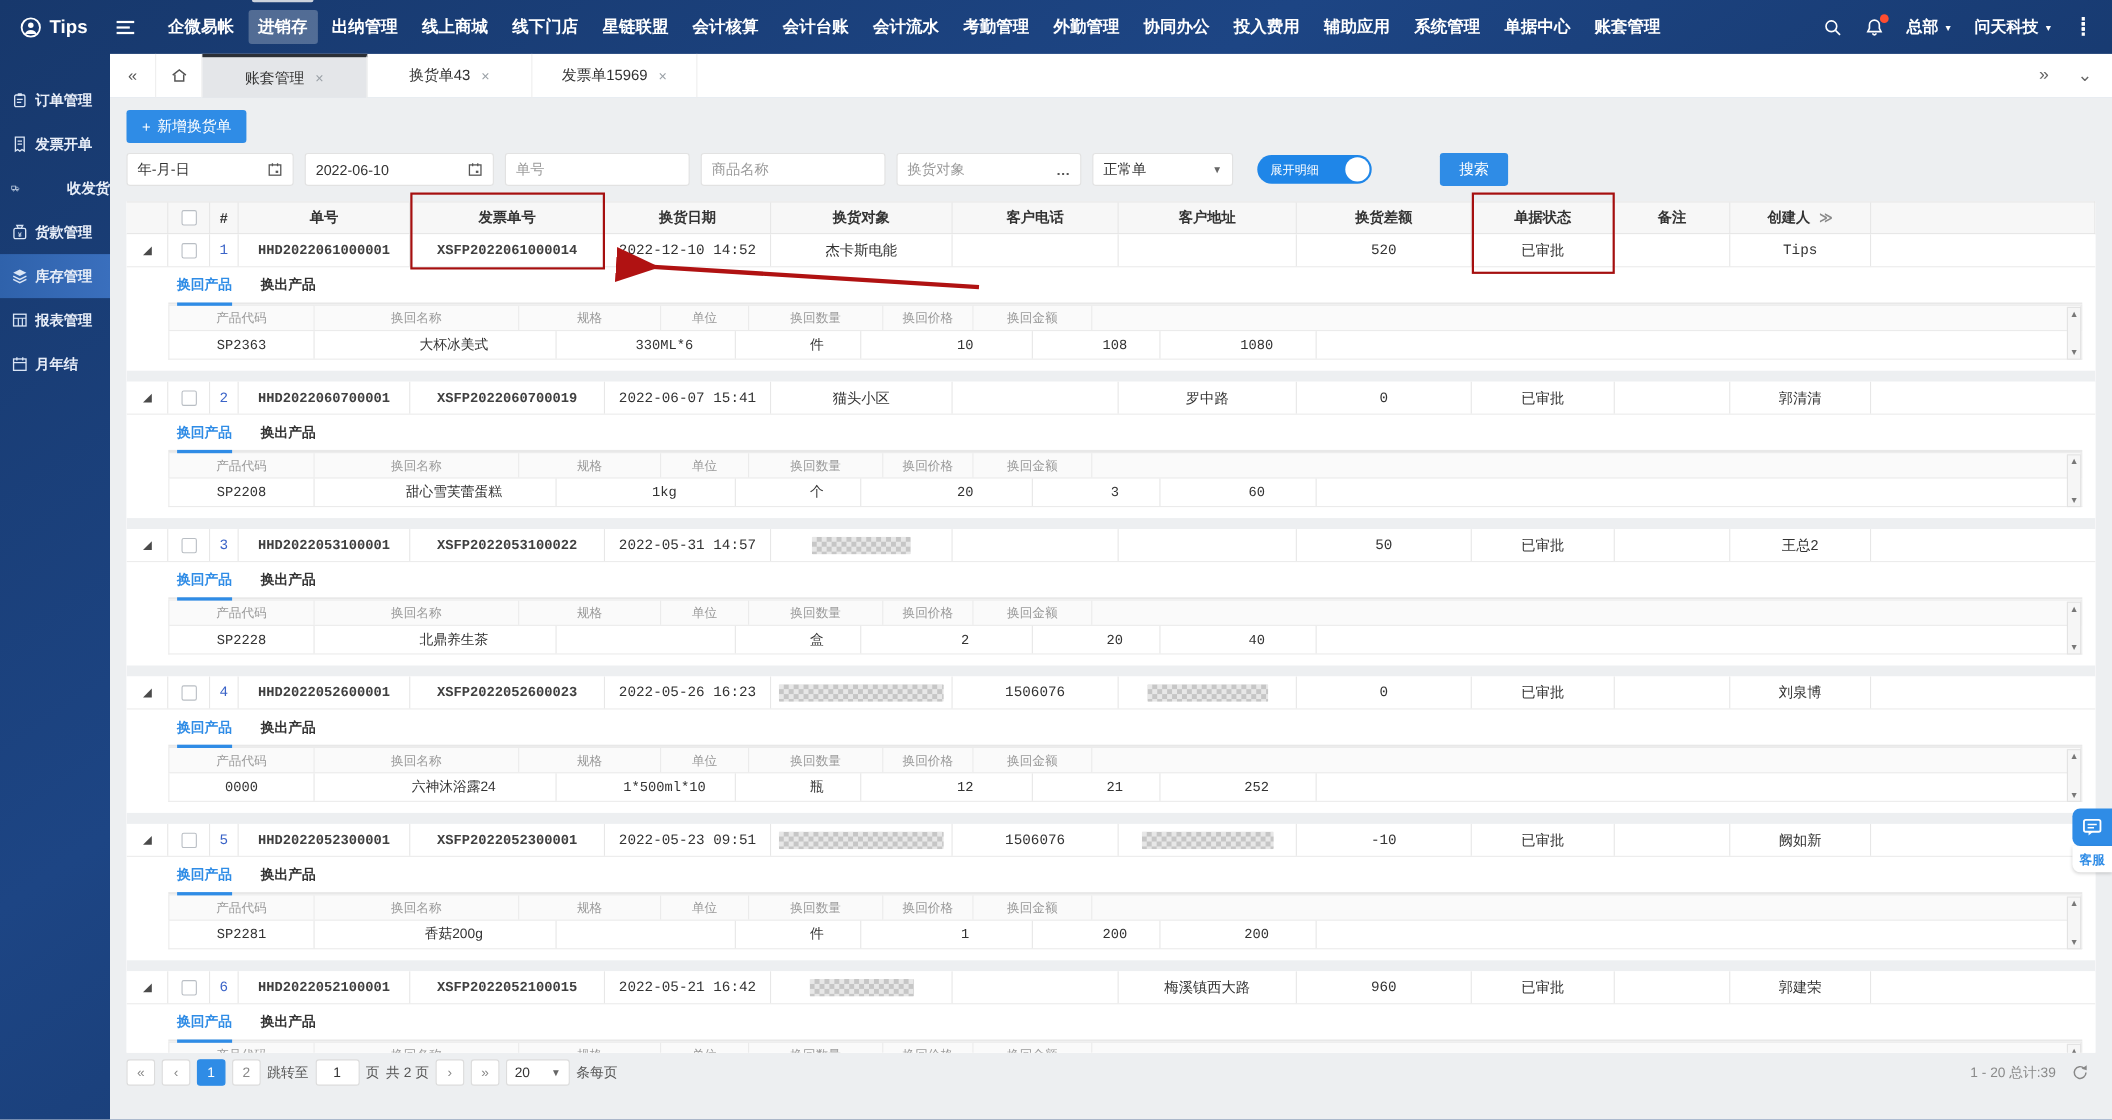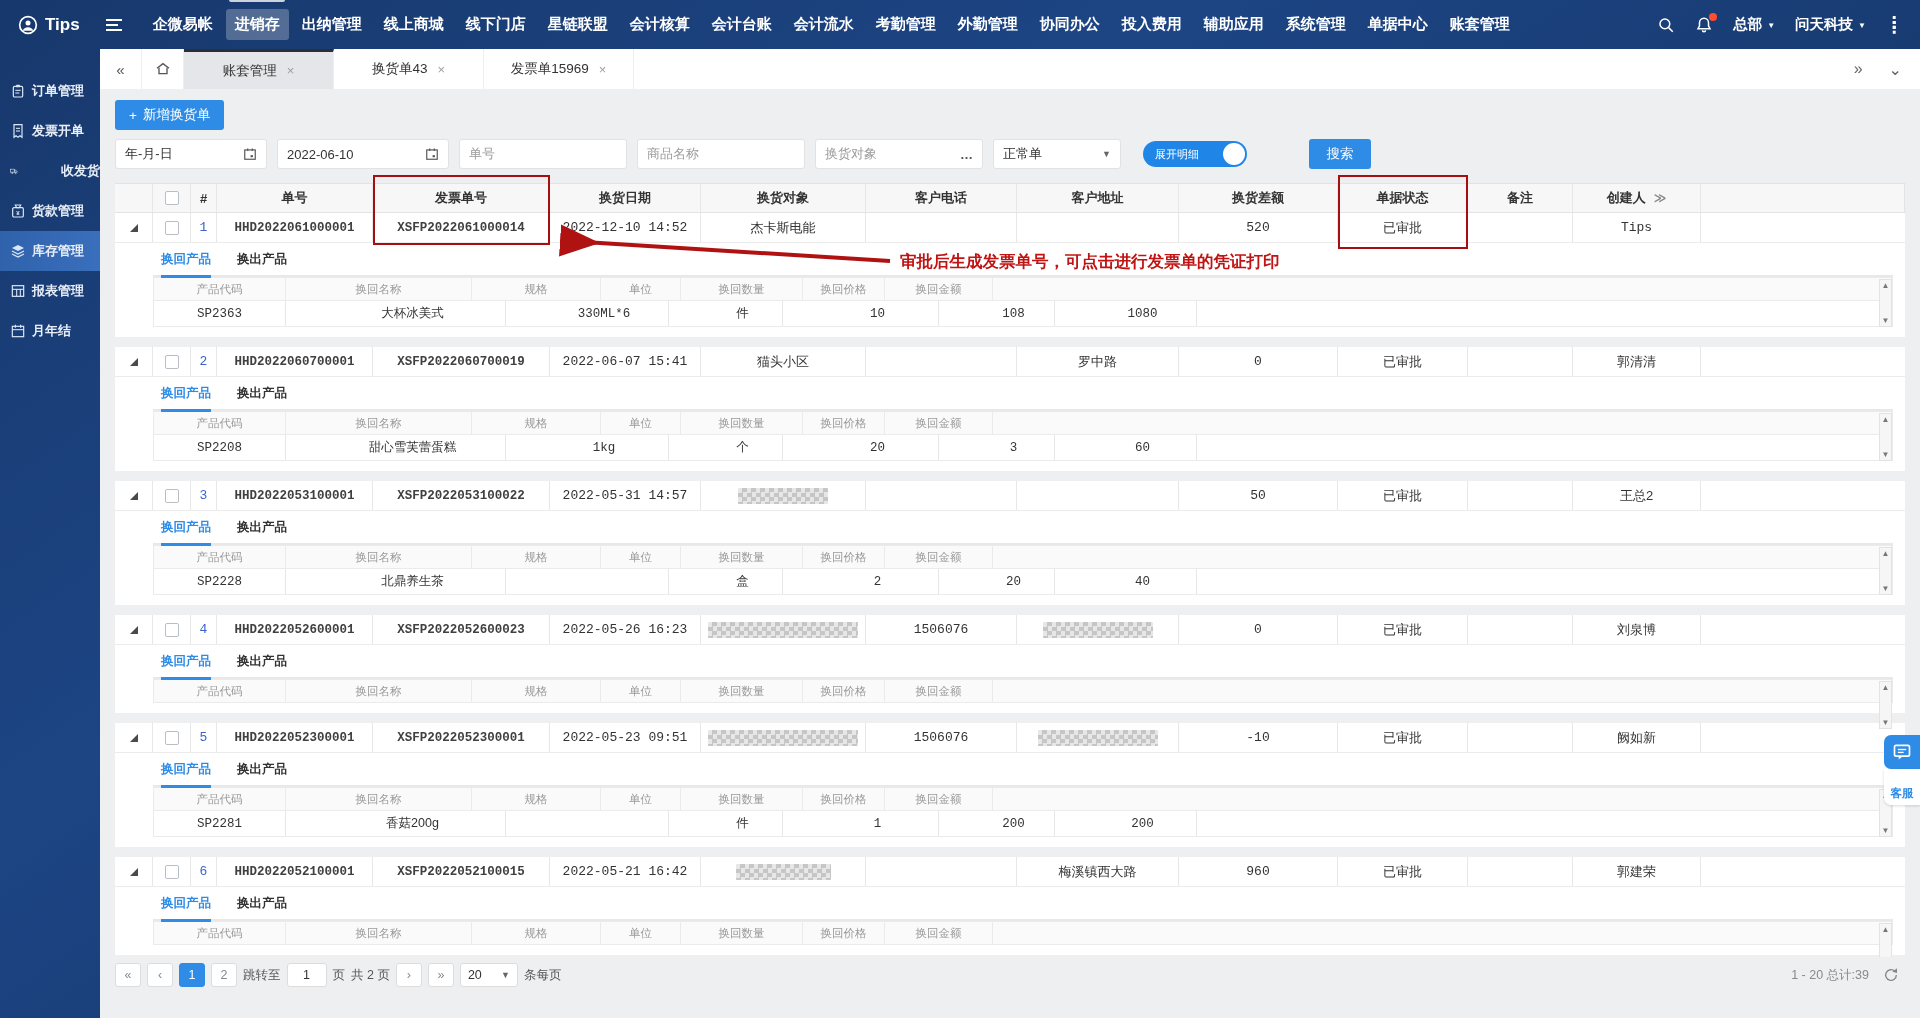--- a/index.html
+++ b/index.html
@@ -111,21 +111,21 @@
               display: flex; align-items: center; justify-content: center; color: #333; }
   .pg-select { width: 58px; height: 24px; border: 1px solid #dcdcdc; border-radius: 3px; background: #fff;
                display: flex; align-items: center; justify-content: space-between; padding: 0 7px; color: #333; }
   .pg-right { margin-left: auto; display: flex; align-items: center; gap: 14px; color: #8a8a8a; padding-right: 6px; }
 
   
   .cs-float { position: absolute; right: 0; top: 735px; width: 40px; z-index: 8; text-align: center; }
   .cs-icon { width: 36px; height: 34px; margin-left: 4px; background: #2f8ce6; border-radius: 7px 0 0 7px;
              display: flex; align-items: center; justify-content: center; }
   .cs-label { width: 36px; margin-left: 4px; background: #fff; color: #2f8ce6; font-size: 11.5px; font-weight: bold;
-              padding: 17px 0 4px; border-radius: 0 0 0 7px; box-shadow: 0 1px 3px rgba(0,0,0,.15); }
+              padding: 5px 0 4px; border-radius: 0 0 0 7px; box-shadow: 0 1px 3px rgba(0,0,0,.15); }
 </style>
 </head>
 <body>
 
 <div class="app">
 
   <div class="topnav">
     <div class="brand">
       <svg width="20" height="20" viewBox="0 0 24 24">
         <circle cx="12" cy="12" r="10" fill="none" stroke="#fff" stroke-width="2"></circle>
@@ -530,20 +530,30 @@
                 <div class="s-head">
                   <div class="cell" style="width: 132px; flex: 0 0 auto;">产品代码</div>
                   <div class="cell" style="width: 186px; flex: 0 0 auto;">换回名称</div>
                   <div class="cell" style="width: 129px; flex: 0 0 auto;">规格</div>
                   <div class="cell" style="width: 80px; flex: 0 0 auto;">单位</div>
                   <div class="cell" style="width: 122px; flex: 0 0 auto;">换回数量</div>
                   <div class="cell" style="width: 82px; flex: 0 0 auto;">换回价格</div>
                   <div class="cell" style="width: 108px; flex: 0 0 auto;">换回金额</div>
                   <div class="cell" style="flex: 1 1 0%;"></div>
                 </div>
+                <div class="s-row">
+                  <div class="cell mono" style="width: 132px; flex: 0 0 auto;">0000</div>
+                  <div class="cell" style="width: 186px; flex: 0 0 auto;">六神沐浴露24</div>
+                  <div class="cell mono" style="width: 129px; flex: 0 0 auto;">1*500ml*10</div>
+                  <div class="cell" style="width: 80px; flex: 0 0 auto;">瓶</div>
+                  <div class="cell mono" style="width: 122px; flex: 0 0 auto;">12</div>
+                  <div class="cell mono" style="width: 82px; flex: 0 0 auto;">21</div>
+                  <div class="cell mono" style="width: 108px; flex: 0 0 auto;">252</div>
+                  <div class="cell" style="flex: 1 1 0%;"></div>
+                </div>
                 <div class="mini-scroll">
                   <span>▲</span>
                   <span>▼</span>
                 </div>
               </div>
             </div>
             <div class="block">
               <div class="row">
                 <div class="cell" style="width: 38px; flex: 0 0 auto;">
                   <div class="expand-tri"></div>
@@ -649,21 +659,20 @@
           <div class="red-box" style="left:273px;top:86px;width:177px;height:70px"></div>
           <div class="red-box" style="left:1238px;top:86px;width:130px;height:74px"></div>
           <svg class="arrow-layer">
             <defs>
               <marker id="ah" markerWidth="10" markerHeight="9" refX="8" refY="4.5" orient="auto">
                 <polygon points="10 0.5, 0 4.5, 10 8.5" fill="#b01212"></polygon>
               </marker>
             </defs>
             <line x1="790" y1="172" x2="468" y2="152" stroke="#b01212" stroke-width="4" marker-end="url(#ah)"></line>
           </svg>
-          <div class="anno-text" style="left:800px;top:162px">审批后生成发票单号，可点击进行发票单的凭证打印</div>
         </div>
 
         
         <div class="pager">
           <div class="pg-btn">«</div>
           <div class="pg-btn">‹</div>
           <div id="pg-pages" style="display:flex;gap:6px">
               <div class="pg-btn page active">1</div>
               <div class="pg-btn page">2</div>
             </div>

